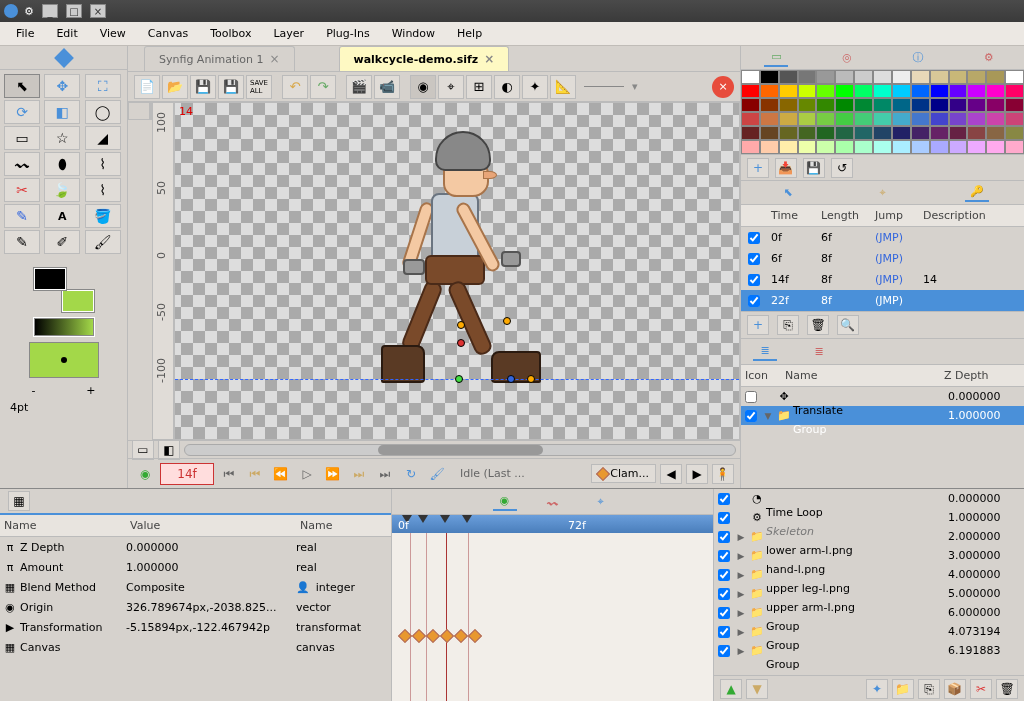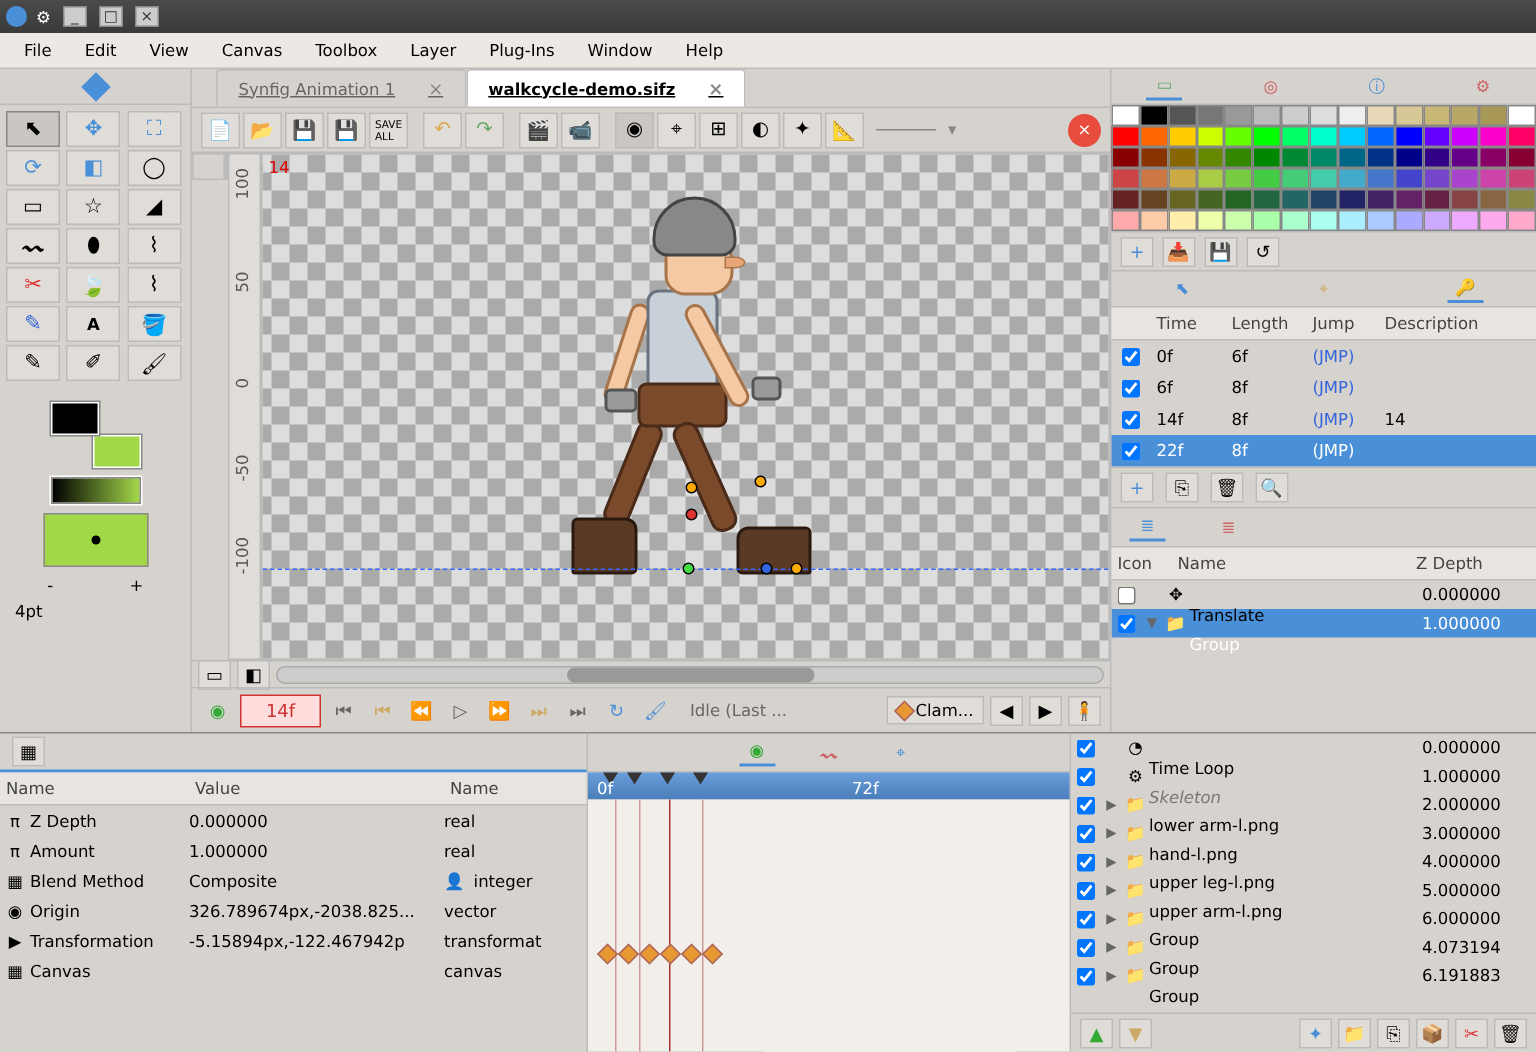--- a/index.html
+++ b/index.html
@@ -21,22 +21,22 @@
 .fg-bg { position: relative; width: 60px; height: 44px; margin: 4px auto; }
 .fg-sw { position: absolute; top: 0; left: 0; width: 32px; height: 22px; background: #000; border: 1px solid #fff; box-shadow: 0 0 0 1px #888; }
 .bg-sw { position: absolute; bottom: 0; right: 0; width: 32px; height: 22px; background: #a3d849; border: 1px solid #fff; box-shadow: 0 0 0 1px #888; }
 .grad-sw { width: 60px; height: 18px; margin: 6px auto; background: linear-gradient(to right, #000, #a3d849); border: 1px solid #888; box-shadow: 0 0 0 1px #fff; }
 .brush-sw { width: 70px; height: 36px; margin: 6px auto; background: #a3d849; border: 1px solid #888; display: flex; align-items: center; justify-content: center; }
 .brush-dot { width: 6px; height: 6px; background: #000; border-radius: 50%; }
 .size-row { display: flex; justify-content: space-around; margin-top: 2px; }
 .pt-label { padding: 4px; }
 .center-col { flex: 1; display: flex; flex-direction: column; background: #d6d2cd; }
 .doc-tabs { height: 26px; display: flex; align-items: flex-end; padding-left: 16px; gap: 0; border-bottom: 1px solid #bbb; }
-.doc-tab { padding: 5px 14px; background: #d6d2cd; border: 1px solid #bbb; border-bottom: none; border-radius: 3px 3px 0 0; display: flex; align-items: center; gap: 22px; color: #666; text-decoration: underline; }
-.doc-tab.active { background: #ffffff; color: #000; font-weight: bold; }
+.doc-tab { padding: 5px 14px; background: #d6d2cd; border: 1px solid #bbb; border-bottom: none; border-radius: 3px 3px 0 0; display: flex; align-items: center; gap: 6px; color: #666; }
+.doc-tab.active { background: #fef9c3; color: #000; font-weight: bold; margin-left: 44px; }
 .tab-close { color: #888; font-size: 12px; }
 .main-toolbar { height: 30px; display: flex; align-items: center; padding: 0 6px; gap: 2px; background: #d6d2cd; border-bottom: 1px solid #bbb; }
 .tb-btn { width: 26px; height: 24px; background: #e0dcd7; border: 1px solid #bbb; display: flex; align-items: center; justify-content: center; font-size: 13px; }
 .tb-sep { width: 6px; }
 .tb-close { width: 22px; height: 22px; background: #e74c3c; border-radius: 50%; color: #fff; display: flex; align-items: center; justify-content: center; margin-left: auto; }
 .ruler-corner { width: 22px; height: 18px; background: #d6d2cd; border: 1px solid #bbb; }
 .ruler-h { height: 18px; flex: 1; background: #e0dcd7; border: 1px solid #bbb; display: flex; font-size: 9px; color: #555; position: relative; }
 .ruler-h span { position: absolute; top: 3px; }
 .ruler-v { width: 22px; background: #e0dcd7; border: 1px solid #bbb; position: relative; font-size: 9px; color: #555; }
 .ruler-v span { position: absolute; left: 2px; transform: rotate(-90deg); transform-origin: left top; }

